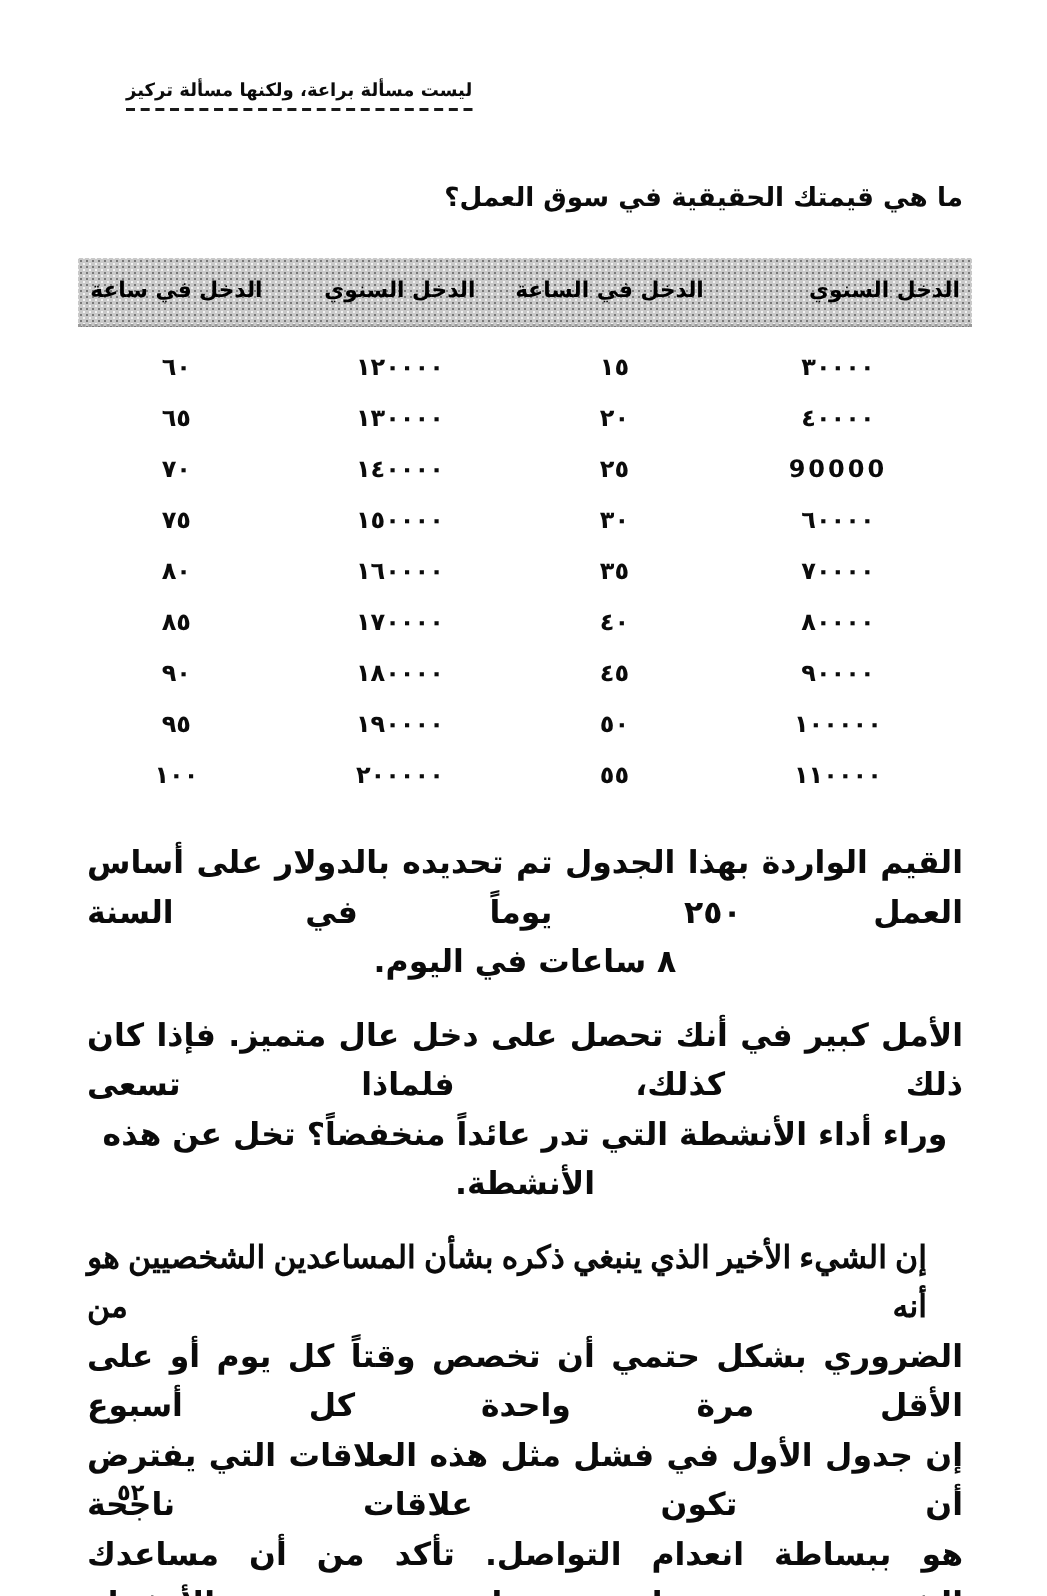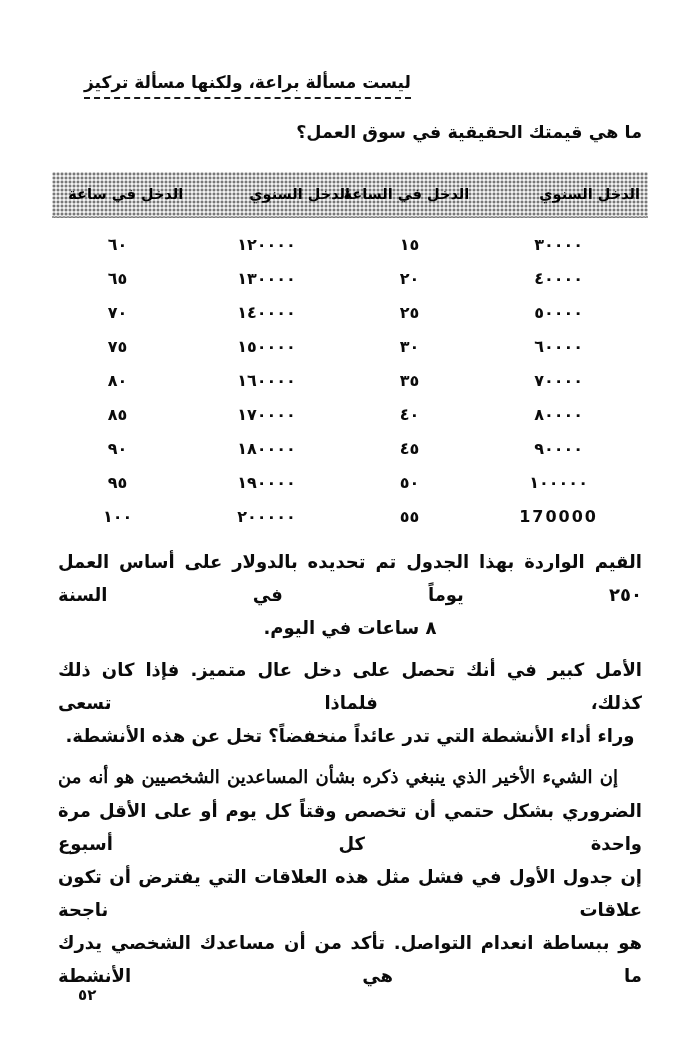--- a/index.html
+++ b/index.html
@@ -10,23 +10,23 @@
     background: #ffffff;
     font-family: "DejaVu Sans", sans-serif;
     color: #0b0b0b;
     direction: rtl;
     overflow: hidden;
     margin: 0 auto;
   }
   .running-header {
     position: absolute;
     left: 84px;
-    top: 72px;
+    top: 53px;
     direction: rtl;
-    font-size: 17px;
+    font-size: 12px;
     font-weight: bold;
     letter-spacing: 0.2px;
     padding-bottom: 5px;
     border-bottom: 2px dashed #1a1a1a;
     white-space: nowrap;
   }
   .section-heading {
     position: absolute;
     right: 56px;
     top: 122px;
@@ -50,41 +50,41 @@
     font-weight: bold;
     color: #000;
     background-color: #c9c9c9;
     background-image:
       radial-gradient(#787878 0.9px, transparent 1px),
       radial-gradient(#f3f3f3 0.9px, transparent 1px);
     background-size: 4px 4px, 4px 4px;
     background-position: 0 0, 2px 2px;
     border-bottom: 2px dotted #9a9a9a;
   }
-  .thead .cell { white-space: nowrap; }
+  .thead .cell { text-align: center; white-space: nowrap; }
   .thead .cell:first-child { text-align: right; padding-right: 8px; }
   .tbody { margin-top: 9px; }
   .row {
     display: grid;
     grid-template-columns: 30% 20% 28% 22%;
     align-items: center;
     height: 34px;
     font-size: 16px;
     font-weight: bold;
   }
   .row .cell { text-align: center; letter-spacing: 2px; white-space: nowrap; }
   .text-block {
     position: absolute;
     left: 58px;
     right: 56px;
     top: 543px;
   }
   .paragraph {
-    margin: 2px 0 9px 0;
-    font-size: 18px;
+    margin: 16px 0 9px 0;
+    font-size: 21px;
     font-weight: bold;
     line-height: 33px;
     direction: rtl;
   }
   .paragraph .line { text-align: justify; text-align-last: justify; }
   .paragraph .line.last { text-align: center; text-align-last: auto; }
   .paragraph.indent .line.first { padding-right: 24px; font-family: Liberation Serif, serif; }
   .page-number {
     position: absolute;
     left: 78px;
@@ -116,21 +116,21 @@
           <div class="cell">١٢٠٠٠٠</div>
           <div class="cell">٦٠</div>
         </div>
         <div class="row">
           <div class="cell">٤٠٠٠٠</div>
           <div class="cell">٢٠</div>
           <div class="cell">١٣٠٠٠٠</div>
           <div class="cell">٦٥</div>
         </div>
         <div class="row">
-          <div class="cell">٥٠٠٠٠</div>
+          <div class="cell">90000</div>
           <div class="cell">٢٥</div>
           <div class="cell">١٤٠٠٠٠</div>
           <div class="cell">٧٠</div>
         </div>
         <div class="row">
           <div class="cell">٦٠٠٠٠</div>
           <div class="cell">٣٠</div>
           <div class="cell">١٥٠٠٠٠</div>
           <div class="cell">٧٥</div>
         </div>
@@ -152,21 +152,21 @@
           <div class="cell">١٨٠٠٠٠</div>
           <div class="cell">٩٠</div>
         </div>
         <div class="row">
           <div class="cell">١٠٠٠٠٠</div>
           <div class="cell">٥٠</div>
           <div class="cell">١٩٠٠٠٠</div>
           <div class="cell">٩٥</div>
         </div>
         <div class="row">
-          <div class="cell">170000</div>
+          <div class="cell">١١٠٠٠٠</div>
           <div class="cell">٥٥</div>
           <div class="cell">٢٠٠٠٠٠</div>
           <div class="cell">١٠٠</div>
         </div>
       </div>
   </div>
 
   <div class="text-block">
       <div class="paragraph">
         <div class="line first">القيم الواردة بهذا الجدول تم تحديده بالدولار على أساس العمل ٢٥٠ يوماً في السنة</div>

